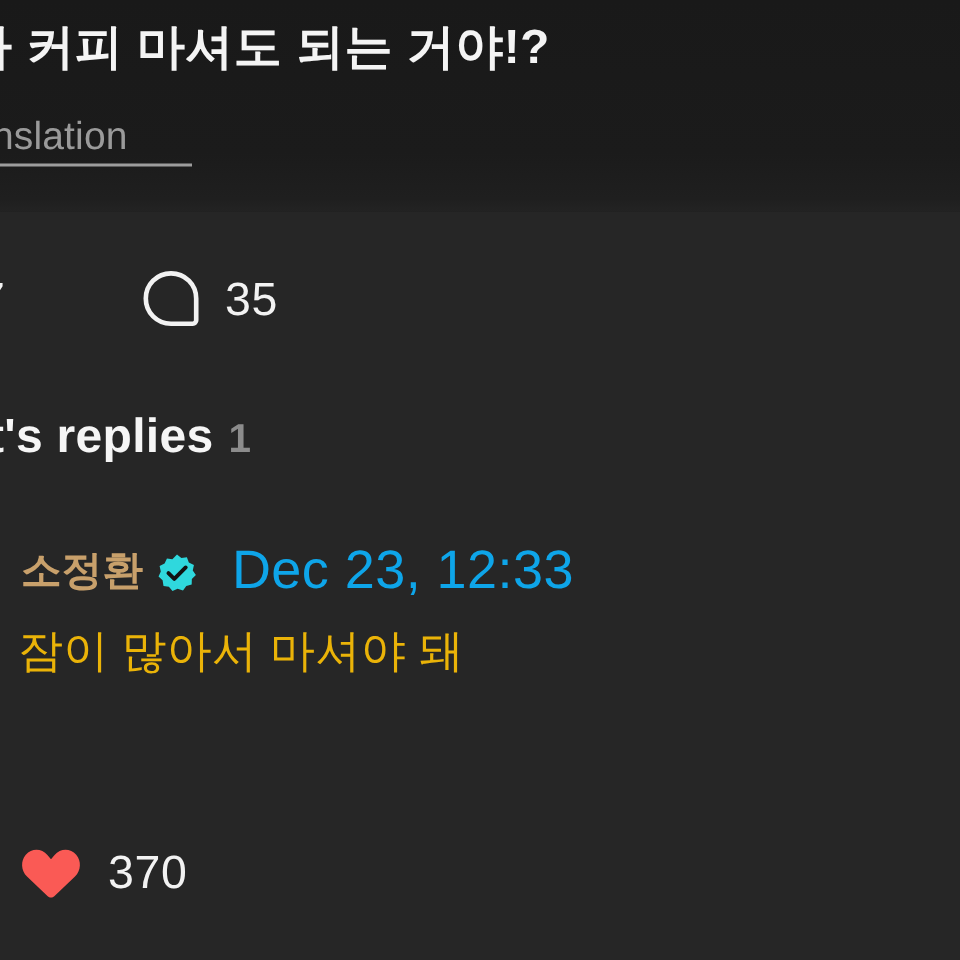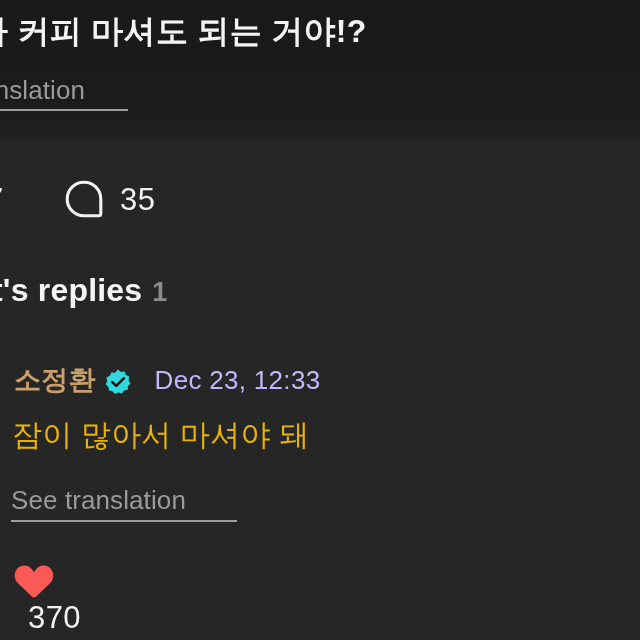--- a/index.html
+++ b/index.html
@@ -75,21 +75,21 @@
     width: 640px;
     height: 62px;
   }
   .stat {
     position: absolute;
     display: flex;
     align-items: center;
     height: 62px;
   }
   .stat-like  { left: -14px; }
-  .stat-reply { left: 64px; align-items: center; }
+  .stat-reply { left: 94px; align-items: center; }
 
   .stat-num {
     color: #f2f2f2;
     font-size: 31px;
     line-height: 31px;
     font-weight: normal;
     letter-spacing: 0.4px;
   }
   .stat-reply .stat-num { margin-left: 16px; }
 
@@ -140,22 +140,22 @@
     letter-spacing: 0.2px;
   }
   .verified-badge {
     width: 26px;
     height: 26px;
     display: block;
     margin-left: 9px;
     margin-top: 2px;
   }
   .reply-time {
-    color: #c4b5fd;
-    font-size: 26px;
+    color: #0ea5e9;
+    font-size: 36px;
     line-height: 30px;
     margin-left: 24px;
     letter-spacing: 0.3px;
   }
 
   .reply-body {
     position: absolute;
     left: 12px;
     top: 415px;
     white-space: nowrap;
@@ -182,22 +182,22 @@
     width: 226px;
     height: 2px;
     background: #9d9d9d;
   }
 
   .reply-likes {
     position: absolute;
     left: 12px;
     top: 558px;
     display: flex;
+    align-items: center;
     height: 46px;
-    flex-direction: column;
   }
   .heart-icon {
     width: 44px;
     height: 44px;
     display: block;
   }
   .like-count {
     color: #f2f2f2;
     font-size: 31px;
     line-height: 31px;
@@ -259,24 +259,20 @@
                  L9.9 3.8 Z"></path>
         <path d="M7.3 13.1 L11.2 16.9 L18.8 9.3" fill="none" stroke="#121212" stroke-width="2.6" stroke-linecap="round" stroke-linejoin="round"></path>
       </svg>
     </span>
 
     <span class="reply-time">Dec 23, 12:33</span>
   </div>
 
   <div class="reply-body">잠이 많아서 마셔야 돼</div>
 
-  <div class="reply-translate">
-    <span>See translation</span>
-    <span class="ul-line"></span>
-  </div>
 
   <div class="reply-likes">
     <span class="heart-icon">
       <svg viewBox="0 0 44 44" width="44" height="44" aria-hidden="true">
         <path fill="#fa5a55" d="M22 39.4
                  C 21.2 39.4 20.4 39.1 19.8 38.5
                  L 6.0 25.3
                  C 2.0 21.4 1.6 14.9 5.2 10.8
                  C 9.1 6.4 15.8 6.5 19.6 11.0
                  L 22 13.9 L 24.4 11.0

